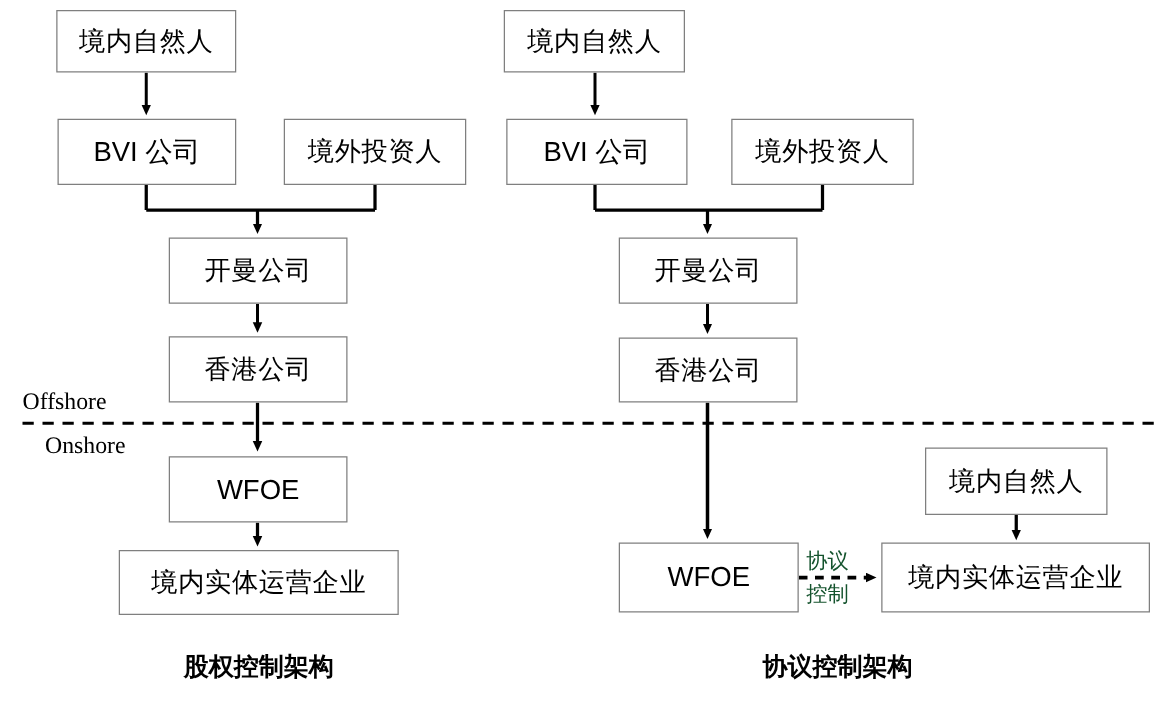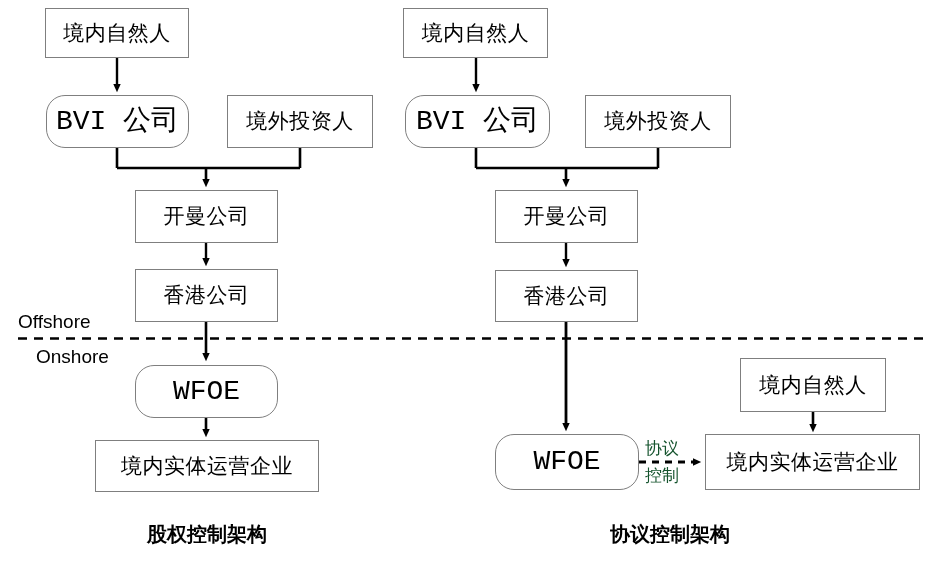--- a/index.html
+++ b/index.html
@@ -32,28 +32,27 @@
     display: flex;
     align-items: center;
     justify-content: center;
     color: #000000;
     font-size: 21px;
     line-height: 1;
     letter-spacing: 0.5px;
     white-space: nowrap;
   }
   .node.latin {
-    font-family: Liberation Mono, monospace;
-    font-size: 28px;
+    font-family: Liberation Sans, sans-serif;
+    font-size: 22px;
     letter-spacing: 0px;
-    border-radius: 19px;
   }
   .zone-label {
     position: absolute;
-    font-family: Liberation Sans, sans-serif;
+    font-family: Liberation Serif, serif;
     font-size: 19px;
     color: #000000;
     line-height: 1;
     white-space: nowrap;
   }
   .caption {
     position: absolute;
     font-family: "Liberation Serif", "DejaVu Serif", serif;
     font-weight: bold;
     font-size: 20px;

